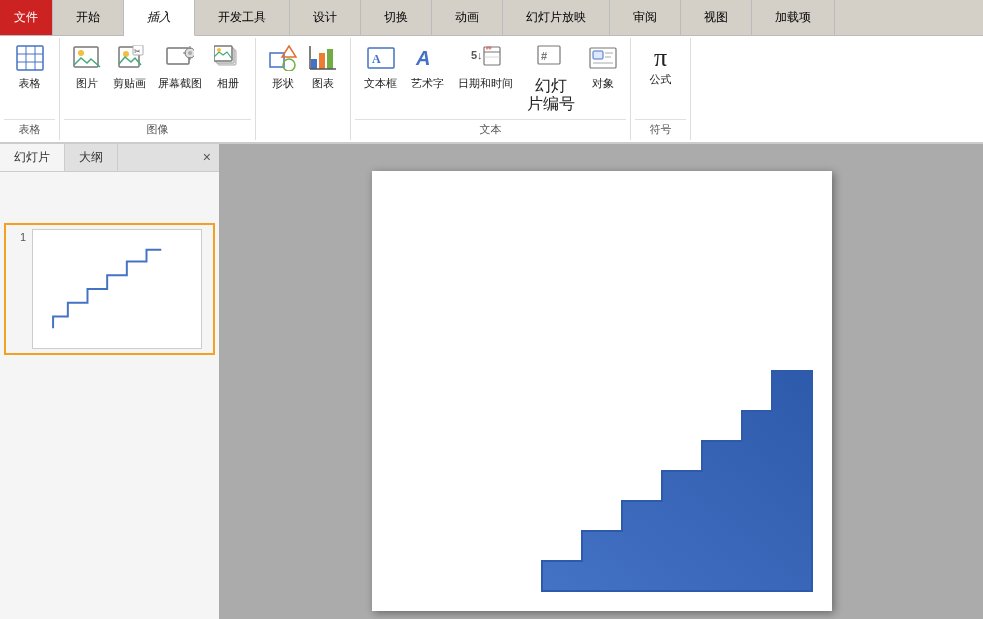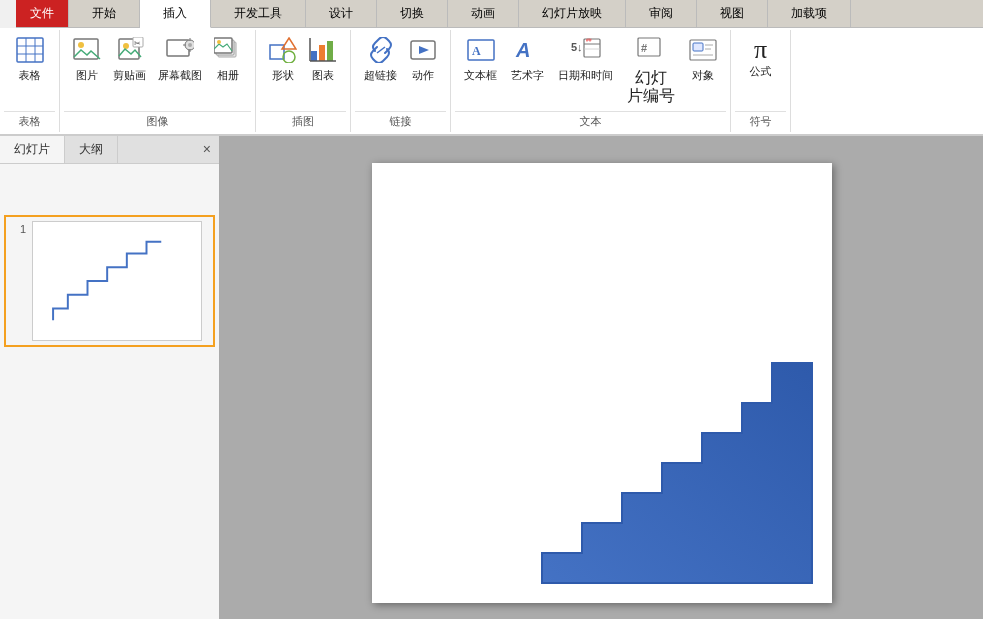--- a/index.html
+++ b/index.html
@@ -2,24 +2,23 @@
 <html><head>
   <meta charset="utf-8">
   <style>
     * { margin: 0; padding: 0; box-sizing: border-box; }
     body { font-family: 'Microsoft YaHei', SimSun, Arial, sans-serif; font-size: 12px; background: #f0f0f0; overflow: hidden; }
 
     
     #ribbon-tabs {
       display: flex;
       align-items: stretch;
-      height: 28px;
+      height: 36px;
       background: #d4d0c8;
       border-bottom: 1px solid #bbb;
-      margin-left: 16px;
     }
 
     .ribbon-tab {
       padding: 6px 23px;
       cursor: pointer;
       font-size: 12px;
       color: #000;
       display: flex;
       align-items: center;
       border-right: 1px solid #bbb;
@@ -29,20 +28,21 @@
     .ribbon-tab:first-child {
       background: #cc2222;
       color: #fff;
       padding: 6px 14px;
     }
 
     .ribbon-tab.active {
       background: #fff;
       border-bottom: 1px solid #fff;
       margin-bottom: -1px;
+      font-style: italic;
     }
 
     
     #ribbon-content {
       display: flex;
       align-items: stretch;
       background: #fff;
       min-height: 88px;
       border-bottom: 2px solid #ccc;
       padding: 2px 0;
@@ -343,47 +343,22 @@
             <rect x="2" y="14" width="6" height="10" fill="#4472c4"></rect>
             <rect x="10" y="8" width="6" height="16" fill="#ed7d31"></rect>
             <rect x="18" y="4" width="6" height="20" fill="#70ad47"></rect>
             <line x1="1" y1="24" x2="27" y2="24" stroke="#555" stroke-width="1.5"></line>
             <line x1="1" y1="1" x2="1" y2="24" stroke="#555" stroke-width="1.5"></line>
           </svg>
         </div>
         <div class="btn-label">图表</div>
       </div>
     </div>
-    <div class="ribbon-group-label">插图</div>
-  </div>
-
-  <div class="ribbon-group">
-    <div class="ribbon-group-items">
-      <div class="ribbon-btn">
-        <div class="btn-icon">
-          <svg width="28" height="26" viewBox="0 0 28 26">
-            <path d="M8 14 Q4 10 8 6 L12 2 Q16 -2 20 2 L22 4 Q26 8 22 12 L18 16" fill="none" stroke="#4472c4" stroke-width="2" stroke-linecap="round"></path>
-            <path d="M20 12 Q24 16 20 20 L16 24 Q12 28 8 24 L6 22 Q2 18 6 14 L10 10" fill="none" stroke="#4472c4" stroke-width="2" stroke-linecap="round"></path>
-            <line x1="10" y1="16" x2="18" y2="10" stroke="#4472c4" stroke-width="1.5"></line>
-          </svg>
-        </div>
-        <div class="btn-label">超链接</div>
-      </div>
-      <div class="ribbon-btn">
-        <div class="btn-icon">
-          <svg width="28" height="26" viewBox="0 0 28 26">
-            <rect x="2" y="4" width="24" height="18" rx="2" fill="none" stroke="#777" stroke-width="1.5"></rect>
-            <polygon points="10,9 20,13 10,17" fill="#4472c4"></polygon>
-          </svg>
-        </div>
-        <div class="btn-label">动作</div>
-      </div>
-    </div>
-    <div class="ribbon-group-label">链接</div>
-  </div>
+  </div>
+
 
   <div class="ribbon-group" style="min-width:200px;">
     <div class="ribbon-group-items" style="gap:4px;">
       <div class="ribbon-btn">
         <div class="btn-icon">
           <svg width="28" height="26" viewBox="0 0 28 26">
             <rect x="1" y="3" width="26" height="20" rx="1" fill="none" stroke="#4472c4" stroke-width="1.5"></rect>
             <text x="5" y="18" font-size="12" font-family="serif" fill="#4472c4" font-weight="bold">A</text>
           </svg>
         </div>

